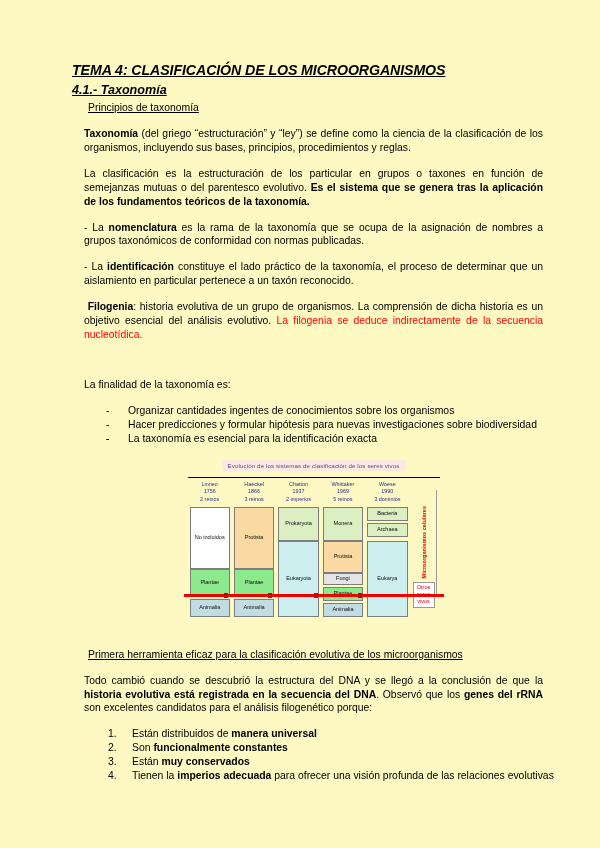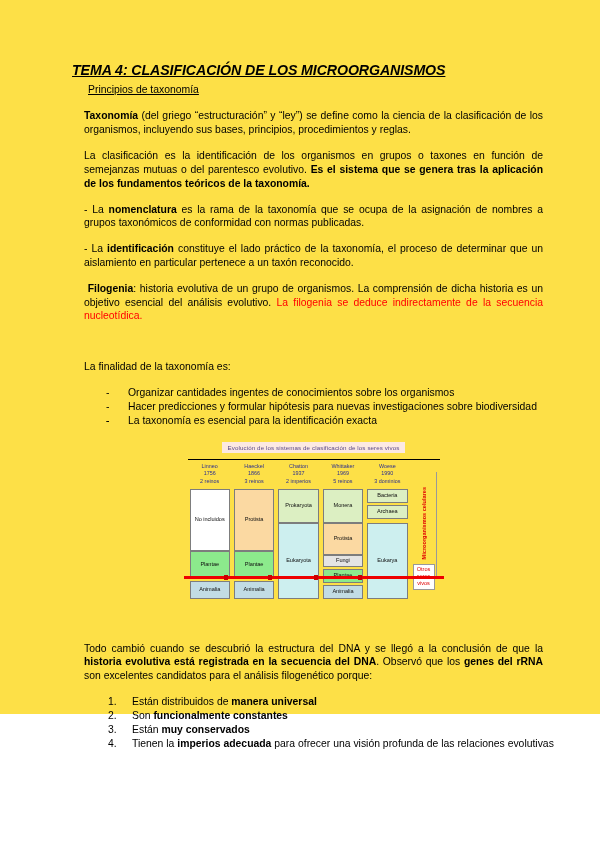--- a/index.html
+++ b/index.html
@@ -10,22 +10,22 @@
   body {
     width: 600px;
     height: 848px;
     font-family: "Liberation Sans", sans-serif;
     color: #000000;
     overflow: hidden;
   }
   .page {
     position: relative;
     width: 600px;
-    height: 714px;
-    background: #fde047;
+    height: 848px;
+    background: #fef9c3;
     box-sizing: border-box;
     padding: 62px 45px 0 72px;
   }
   .doc-title {
     font-size: 14.2px;
     font-weight: bold;
     font-style: italic;
     text-decoration: underline;
     letter-spacing: -0.1px;
     margin: 0 0 5px 0;
@@ -233,25 +233,26 @@
     justify-content: center;
     text-align: center;
   }
 </style>
 </head>
 <body>
 
 <div class="page">
 
   <h1 class="doc-title">TEMA 4: CLASIFICACIÓN DE LOS MICROORGANISMOS</h1>
+  <h2 class="sec-title">4.1.- Taxonomía</h2>
   <div class="sub-underline">Principios de taxonomía</div>
 
   <p class="body"><b>Taxonomía</b><span> (del griego “estructuración” y “ley”) se define como la ciencia de la clasificación de los organismos, incluyendo sus bases, principios, procedimientos y reglas.</span></p>
 
-  <p class="body"><span>La clasificación es la identificación de los organismos en grupos o taxones en función de semejanzas mutuas o del parentesco evolutivo. </span><b>Es el sistema que se genera tras la aplicación de los fundamentos teóricos de la taxonomía.</b></p>
+  <p class="body"><span>La clasificación es la estructuración de los particular en grupos o taxones en función de semejanzas mutuas o del parentesco evolutivo. </span><b>Es el sistema que se genera tras la aplicación de los fundamentos teóricos de la taxonomía.</b></p>
 
   <p class="body"><span>- La </span><b>nomenclatura</b><span> es la rama de la taxonomía que se ocupa de la asignación de nombres a grupos taxonómicos de conformidad con normas publicadas.</span></p>
 
   <p class="body"><span>- La </span><b>identificación</b><span> constituye el lado práctico de la taxonomía, el proceso de determinar que un aislamiento en particular pertenece a un taxón reconocido.</span></p>
 
   <p class="body">&nbsp;<b>Filogenia</b><span>: historia evolutiva de un grupo de organismos. La comprensión de dicha historia es un objetivo esencial del análisis evolutivo. </span><span class="red">La filogenia se deduce indirectamente de la secuencia nucleotídica.</span></p>
 
   <div class="gap-md"></div>
 
   <p class="body">La finalidad de la taxonomía es:</p>
@@ -351,20 +352,21 @@
         <div class="nub" style="left:40px"></div>
         <div class="nub" style="left:84px"></div>
         <div class="nub" style="left:130px"></div>
         <div class="nub" style="left:174px"></div>
       </div>
     </div>
   </div>
 
   <div class="gap-md"></div>
 
+  <div class="sub-underline">Primera herramienta eficaz para la clasificación evolutiva de los microorganismos</div>
 
   <p class="body"><span>Todo cambió cuando se descubrió la estructura del DNA y se llegó a la conclusión de que la </span><b>historia evolutiva está registrada en la secuencia del DNA</b><span>. Observó que los </span><b>genes del rRNA</b><span> son excelentes candidatos para el análisis filogenético porque:</span></p>
 
   <ol class="numlist">
     <li><span class="num">1.</span><span>Están distribuidos de </span><b>manera universal</b><span></span></li>
     <li><span class="num">2.</span><span>Son </span><b>funcionalmente constantes</b><span></span></li>
     <li><span class="num">3.</span><span>Están </span><b>muy conservados</b><span></span></li>
     <li><span class="num">4.</span><span>Tienen la </span><b>imperios adecuada</b><span> para ofrecer una visión profunda de las relaciones evolutivas</span></li>
   </ol>
 

